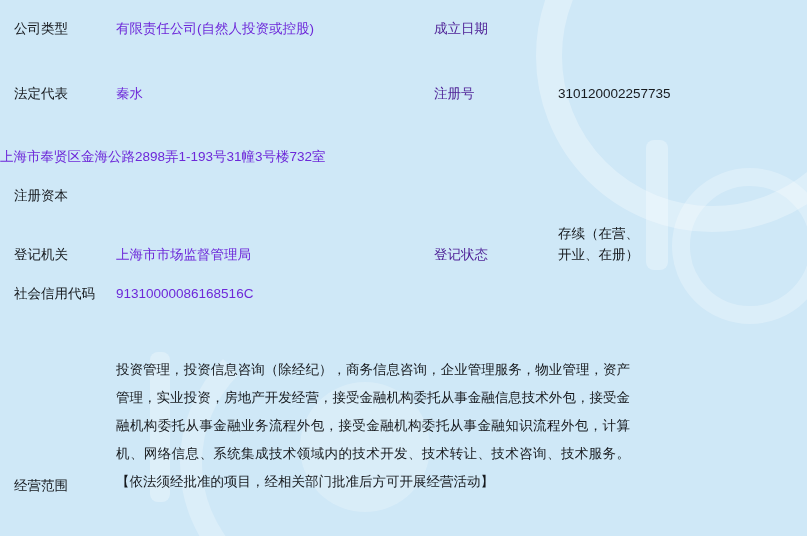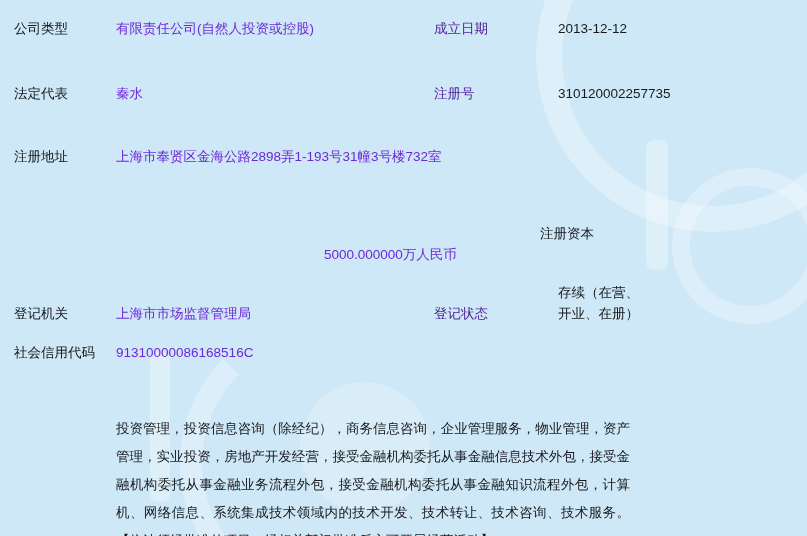--- a/index.html
+++ b/index.html
@@ -124,38 +124,35 @@
   <div class="wm wm-arc" style="left:180px; top:316px; width:250px; height:250px;"></div>
   <div class="wm wm-blob" style="left:300px; top:382px; width:130px; height:130px;"></div>
   <div class="wm wm-bar" style="left:150px; top:352px; width:20px; height:150px;"></div>
 
   <div class="content">
 
     <div class="row row-r0" style="margin-top:8px;">
       <div class="label">公司类型</div>
       <div class="value">有限责任公司(自然人投资或控股)</div>
       <div class="label2">成立日期</div>
-      <div class="value2">2013-12-12</div>
     </div>
 
     <div class="row" style="margin-top:44px;">
       <div class="label">法定代表</div>
       <div class="value">秦水</div>
       <div class="label2">注册号</div>
       <div class="value2">310120002257735</div>
     </div>
 
     <div class="row" style="margin-top:42px;">
-      <div class="label">注册地址</div>
       <div class="value value-wide">上海市奉贤区金海公路2898弄1-193号31幢3号楼732室</div>
     </div>
 
-    <div class="row" style="margin-top:56px;flex-direction:column;">
+    <div class="row" style="margin-top:18px;">
       <div class="label">注册资本</div>
-      <div class="value value-wide">5000.000000万人民币</div>
     </div>
 
     <div class="row" style="margin-top:17px;">
       <div class="label">登记机关</div>
       <div class="value">上海市市场监督管理局</div>
       <div class="label2">登记状态</div>
       <div class="value2">存续（在营、开业、在册）</div>
     </div>
 
     <div class="row" style="margin-top:18px;">

